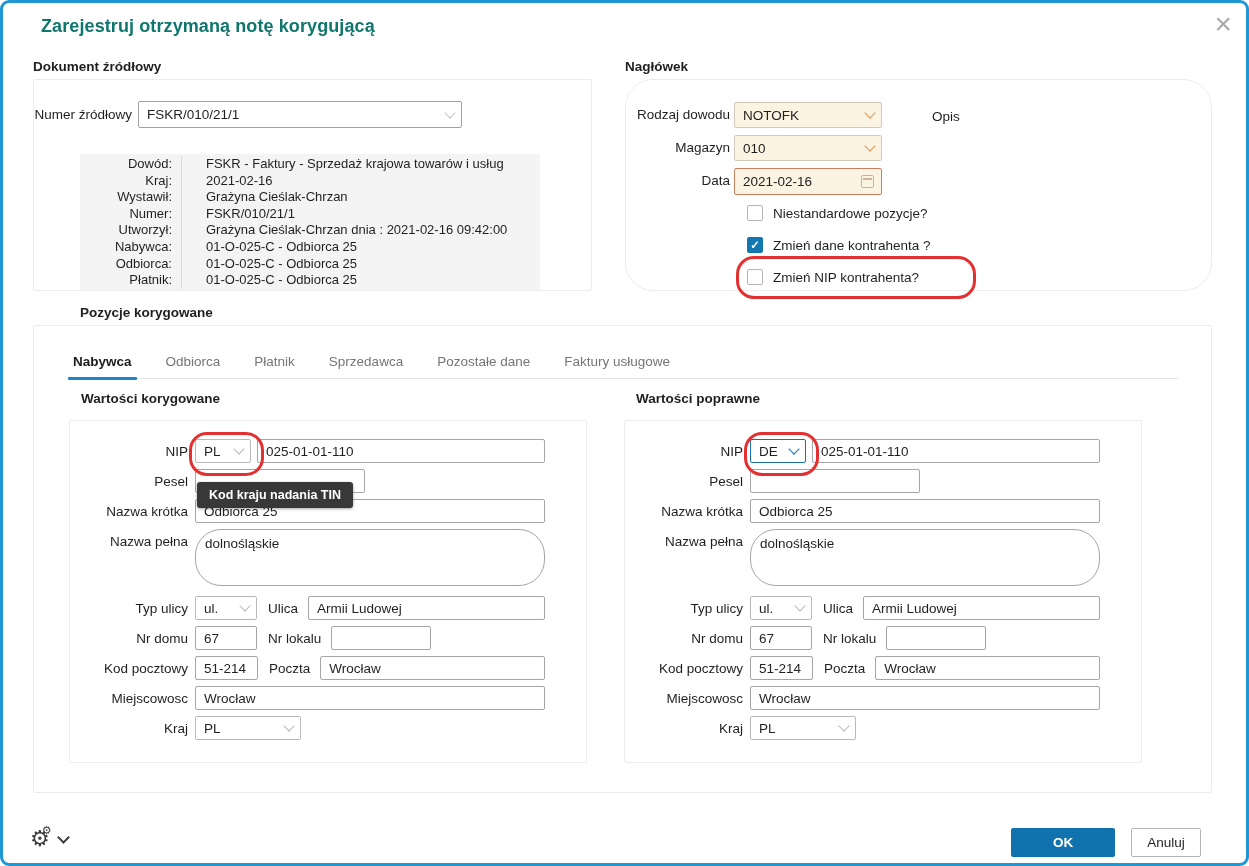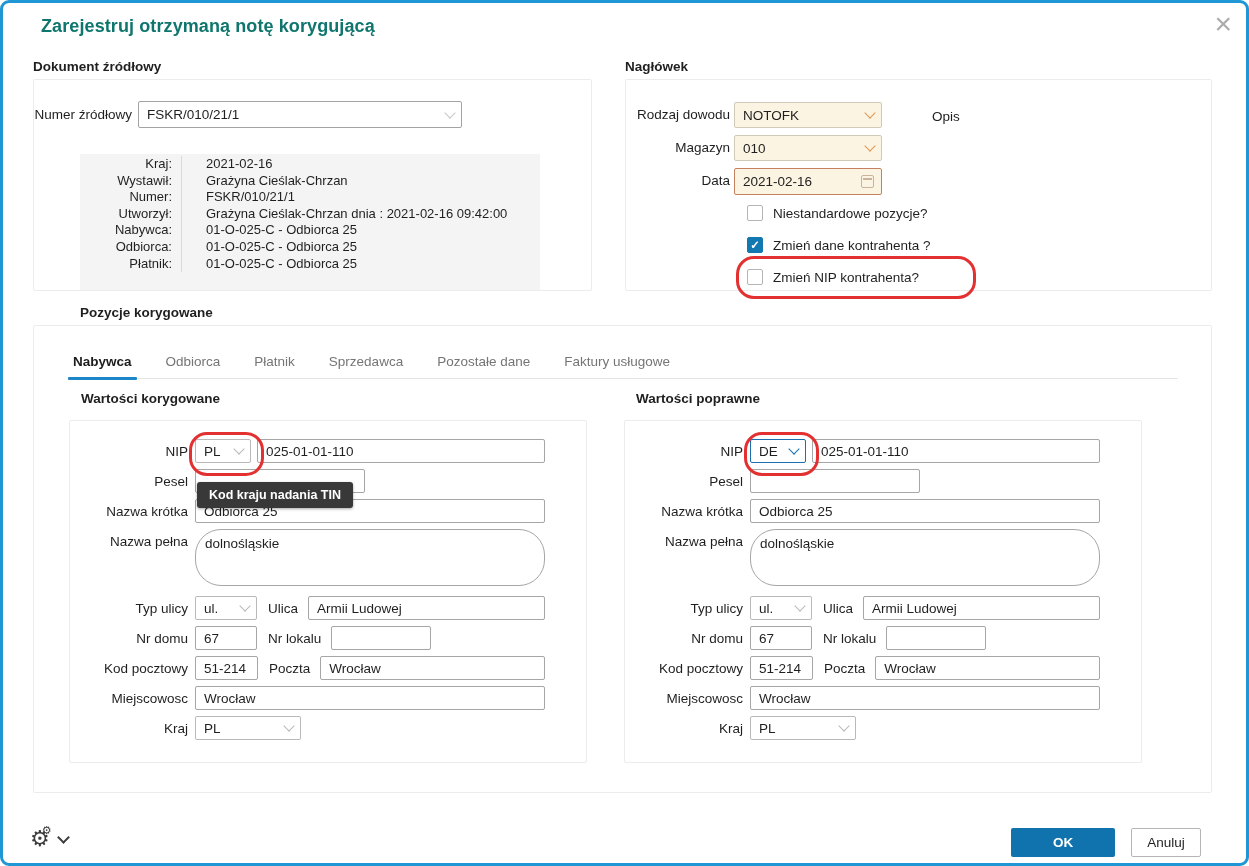--- a/index.html
+++ b/index.html
@@ -4,21 +4,21 @@
 <style>
   html,body{margin:0;padding:0;}
   body{width:1249px;height:866px;font-family:"Liberation Sans",sans-serif;background:#fff;position:relative;color:#222;}
   .dialog{position:absolute;inset:0;border:3px solid #1f97d4;border-radius:9px;background:#fff;box-sizing:border-box;overflow:hidden;}
   .title{position:absolute;left:30px;top:13px;font-size:18px;font-weight:600;color:#0f766e;letter-spacing:.1px;margin-left:8px;}
   .close{position:absolute;right:14px;top:6px;font-size:30px;color:#ababab;line-height:1;cursor:pointer;font-weight:300;}
   .seclabel{position:absolute;font-size:13.5px;font-weight:700;color:#1f1f1f;}
   #lbl-dok{left:30px;top:56px;} #lbl-nag{left:622px;top:56px;} #lbl-poz{left:30px;top:302px;padding-left:47px;}
   .box{position:absolute;border:1px solid #ececec;border-radius:2px;background:#fff;}
   #box-dok{left:30px;top:76px;width:557px;height:210px;}
-  #box-nag{left:622px;top:76px;width:585px;height:210px;}
+  #box-nag{left:622px;top:76px;width:585px;height:210px;border-radius:28px;}
   #box-poz{left:30px;top:322px;width:1177px;height:466px;}
 
   
   .lbl{font-size:13.5px;color:#1f1f1f;}
   .inp{height:24px;border:1px solid #a6a6a6;border-radius:2px;padding:0 8px;font-size:13.5px;color:#1f1f1f;box-sizing:border-box;font-family:inherit;background:#fff;min-width:0;}
   .sel{display:flex;align-items:center;justify-content:space-between;height:24px;border:1px solid #b9b9b9;border-radius:2px;background:#fff;padding:0 7px 0 8px;font-size:13.5px;color:#1f1f1f;box-sizing:border-box;cursor:default;}
   .chev{width:7px;height:7px;border-right:1.7px solid #b9b9b9;border-bottom:1.7px solid #b9b9b9;transform:rotate(45deg);flex:none;margin-top:-4px;}
   .sel.gray{border-color:#a3a3a3;} .sel.gray .chev{border-color:#c6c6c6;}
   .sel.cream{background:#fcf4e2;border-color:#d2cab8;height:26px;} .sel.cream .chev{border-color:#e0964f;}
   .sel.blue{border:1.5px solid #1b6fae;} .sel.blue .chev{border-color:#1b6fae;}
@@ -89,20 +89,24 @@
 
   <div class="seclabel" id="lbl-dok">Dokument źródłowy</div>
   <div class="box" id="box-dok">
     <div class="lbl numlbl">Numer źródłowy</div>
     <div class="sel gray numsel">
       <span>FSKR/010/21/1</span>
       <span class="chev"></span>
     </div>
     <div class="infobox">
       <div class="irow">
+          <span class="ilab">Dowód:</span>
+          <span class="ival">FSKR - Faktury - Sprzedaż krajowa towarów i usług</span>
+        </div>
+      <div class="irow">
           <span class="ilab">Kraj:</span>
           <span class="ival">2021-02-16</span>
         </div>
       <div class="irow">
           <span class="ilab">Wystawił:</span>
           <span class="ival">Grażyna Cieślak-Chrzan</span>
         </div>
       <div class="irow">
           <span class="ilab">Numer:</span>
           <span class="ival">FSKR/010/21/1</span>

